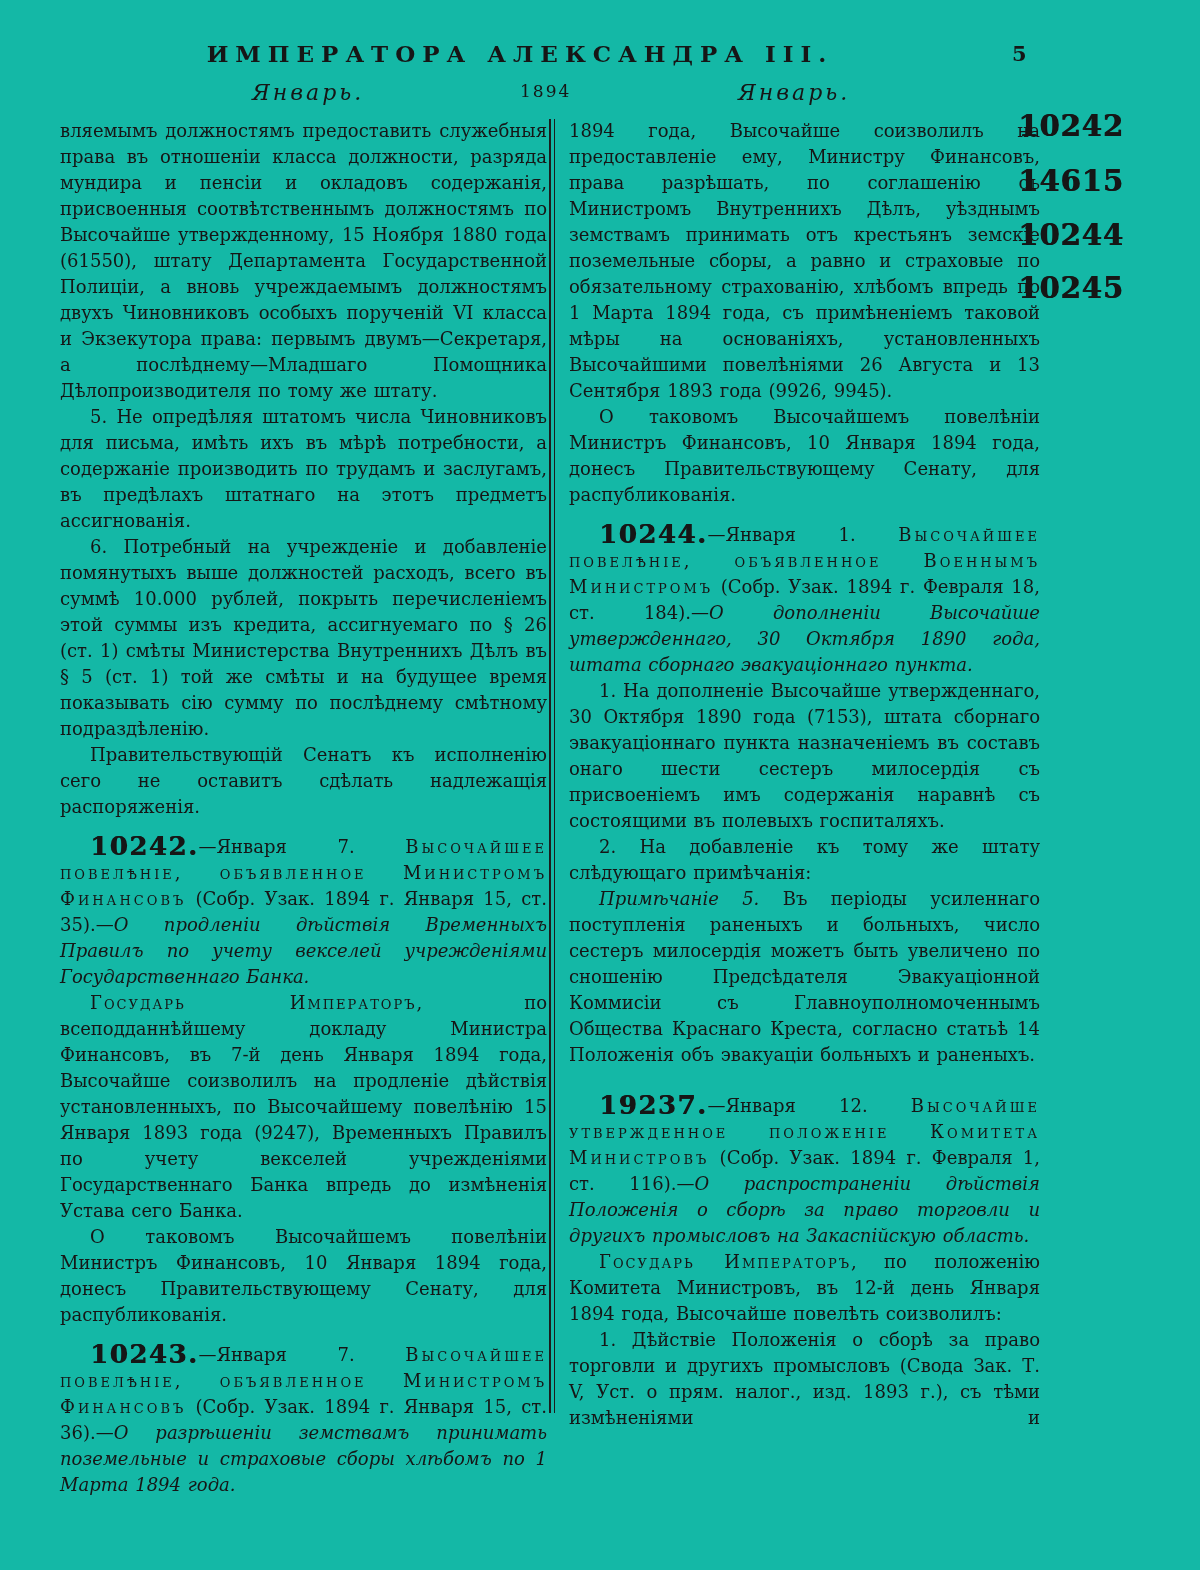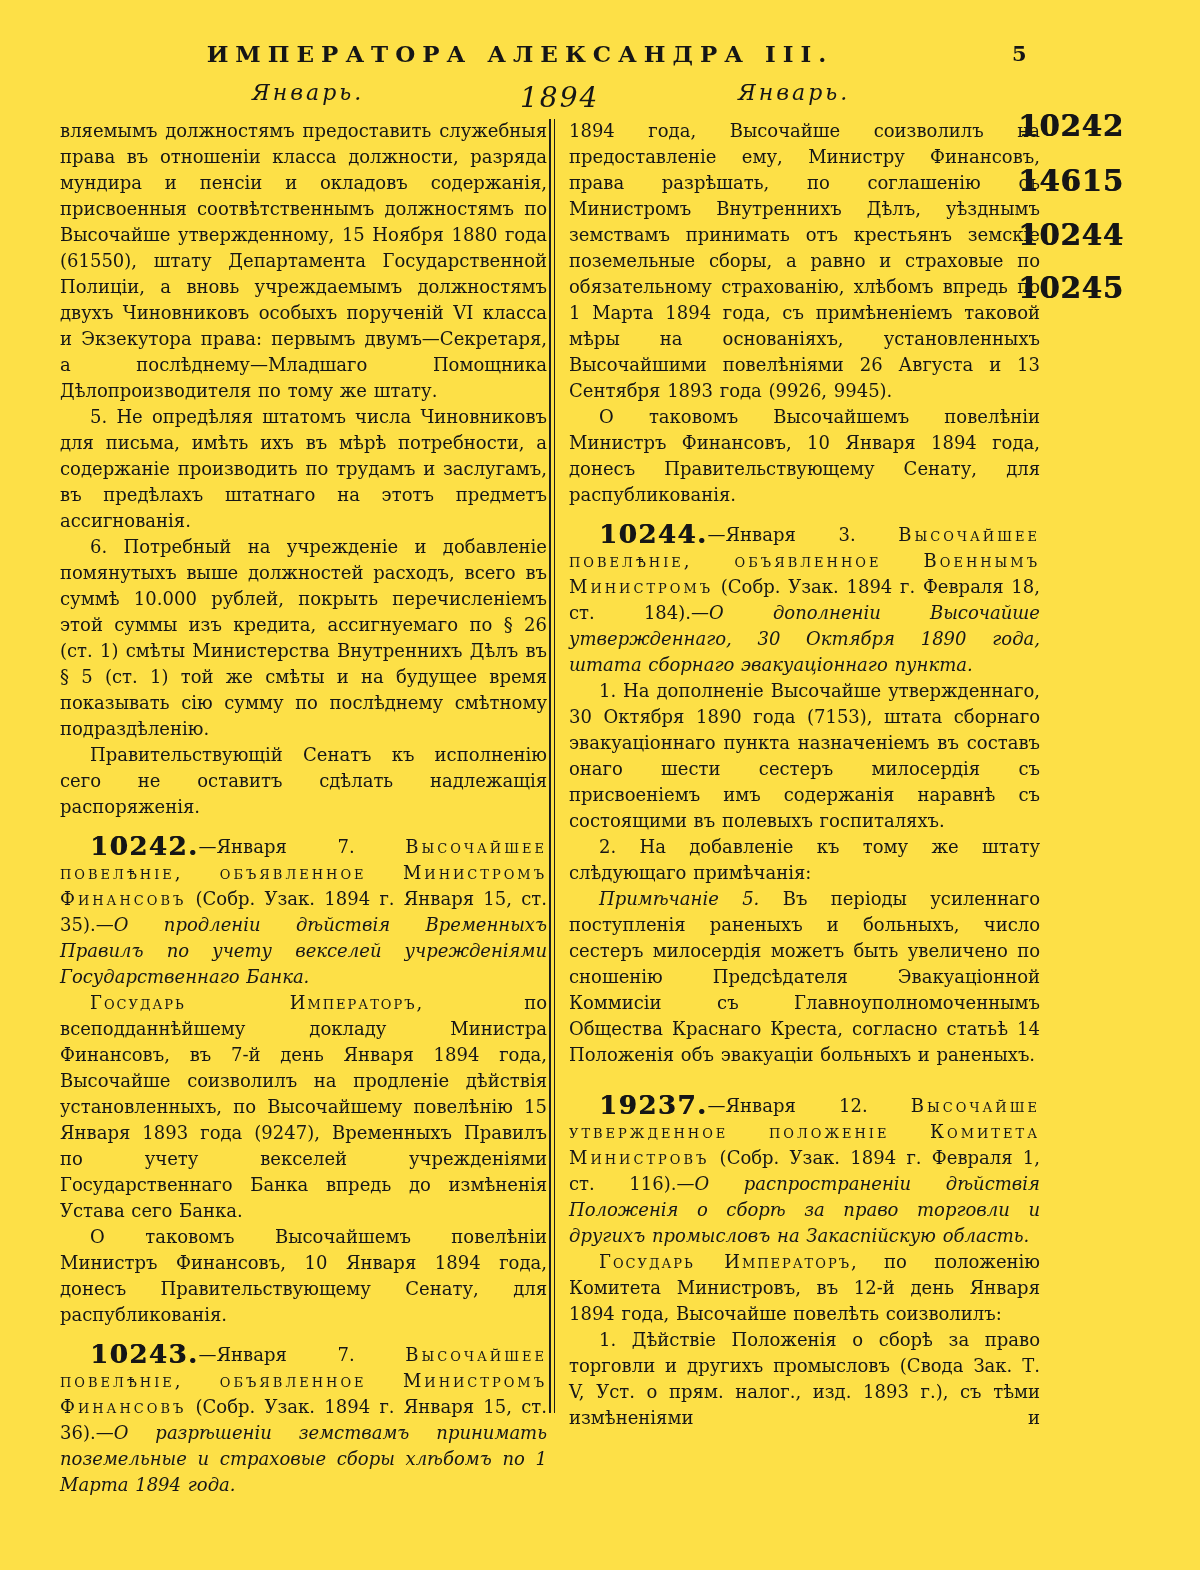--- a/index.html
+++ b/index.html
@@ -4,31 +4,31 @@
 <style>
   html,body{margin:0;padding:0;}
   body{
     width:1200px;height:1570px;
     background:#ffffff;
     font-family:"DejaVu Serif", serif;
     color:#161616;
     position:relative;
     -webkit-font-smoothing:antialiased;
   }
-  .page{position:absolute;inset:0;background:#fde047;overflow:hidden;}
+  .page{position:absolute;inset:0;background:#14b8a6;overflow:hidden;}
 
   
   .doc-title{
     position:absolute;top:40px;left:40px;width:960px;
     text-align:center;font-size:23px;font-weight:bold;
     letter-spacing:7px;white-space:nowrap;
   }
   .page-num{position:absolute;top:41px;left:1012px;font-size:21px;font-weight:bold;}
   .month-left{position:absolute;top:80px;left:252px;font-style:italic;font-size:22px;letter-spacing:3px;}
-  .year-center{position:absolute;top:81px;left:520px;font-size:28px;letter-spacing:2px;font-style:italic;}
+  .year-center{position:absolute;top:81px;left:520px;font-size:17px;letter-spacing:2px;}
   .month-right{position:absolute;top:80px;left:738px;font-style:italic;font-size:22px;letter-spacing:3px;}
 
   
   .col{position:absolute;top:118px;}
   .col-left{left:60px;width:487px;}
   .col-right{left:569px;width:471px;}
   .divider{
     position:absolute;left:549px;top:119px;height:1294px;width:3px;
     border-left:2px solid #1c1c1c;border-right:1px solid #1c1c1c;
   }
@@ -96,21 +96,21 @@
     <p>О таковомъ Высочайшемъ повелѣніи Министръ Финансовъ, 10 Января 1894 года, донесъ Правительствующему Сенату, для распубликованія.</p>
 
     <p class="gap-md"><span class="act-num">10243.</span><span>—Января 7. </span><span class="sc-type">Высочайшее повелѣніе, объявленное Министромъ Финансовъ</span><span> (Собр. Узак. 1894 г. Января 15, ст. 36).—</span><span class="it">О разрѣшеніи земствамъ принимать поземельные и страховые сборы хлѣбомъ по 1 Марта 1894 года.</span></p>
 
   </section>
 
   <section class="col col-right">
     <p class="noindent">1894 года, Высочайше соизволилъ на предоставленіе ему, Министру Финансовъ, права разрѣшать, по соглашенію съ Министромъ Внутреннихъ Дѣлъ, уѣзднымъ земствамъ принимать отъ крестьянъ земскіе поземельные сборы, а равно и страховые по обязательному страхованію, хлѣбомъ впредь по 1 Марта 1894 года, съ примѣненіемъ таковой мѣры на основаніяхъ, установленныхъ Высочайшими повелѣніями 26 Августа и 13 Сентября 1893 года (9926, 9945).</p>
     <p>О таковомъ Высочайшемъ повелѣніи Министръ Финансовъ, 10 Января 1894 года, донесъ Правительствующему Сенату, для распубликованія.</p>
 
-    <p class="gap-md"><span class="act-num">10244.</span><span>—Января 3. </span><span class="sc-type">Высочайшее повелѣніе, объявленное Военнымъ Министромъ</span><span> (Собр. Узак. 1894 г. Февраля 18, ст. 184).—</span><span class="it">О дополненіи Высочайше утвержденнаго, 30 Октября 1890 года, штата сборнаго эвакуаціоннаго пункта.</span></p>
+    <p class="gap-md"><span class="act-num">10244.</span><span>—Января 1. </span><span class="sc-type">Высочайшее повелѣніе, объявленное Военнымъ Министромъ</span><span> (Собр. Узак. 1894 г. Февраля 18, ст. 184).—</span><span class="it">О дополненіи Высочайше утвержденнаго, 30 Октября 1890 года, штата сборнаго эвакуаціоннаго пункта.</span></p>
     <p>1. На дополненіе Высочайше утвержденнаго, 30 Октября 1890 года (7153), штата сборнаго эвакуаціоннаго пункта назначеніемъ въ составъ онаго шести сестеръ милосердія съ присвоеніемъ имъ содержанія наравнѣ съ состоящими въ полевыхъ госпиталяхъ.</p>
     <p>2. На добавленіе къ тому же штату слѣдующаго примѣчанія:</p>
     <p><span class="it">Примѣчаніе 5.</span><span> Въ періоды усиленнаго поступленія раненыхъ и больныхъ, число сестеръ милосердія можетъ быть увеличено по сношенію Предсѣдателя Эвакуаціонной Коммисіи съ Главноуполномоченнымъ Общества Краснаго Креста, согласно статьѣ 14 Положенія объ эвакуаціи больныхъ и раненыхъ.</span></p>
 
     <p class="gap-lg"><span class="act-num">19237.</span><span>—Января 12. </span><span class="sc-type">Высочайше утвержденное положеніе Комитета Министровъ</span><span> (Собр. Узак. 1894 г. Февраля 1, ст. 116).—</span><span class="it">О распространеніи дѣйствія Положенія о сборѣ за право торговли и другихъ промысловъ на Закаспійскую область.</span></p>
     <p><span class="sc">Государь Императоръ</span><span>, по положенію Комитета Министровъ, въ 12-й день Января 1894 года, Высочайше повелѣть соизволилъ:</span></p>
     <p class="justify-last">1. Дѣйствіе Положенія о сборѣ за право торговли и другихъ промысловъ (Свода Зак. Т. V, Уст. о прям. налог., изд. 1893 г.), съ тѣми измѣненіями и</p>
   </section>
 
 </div>

